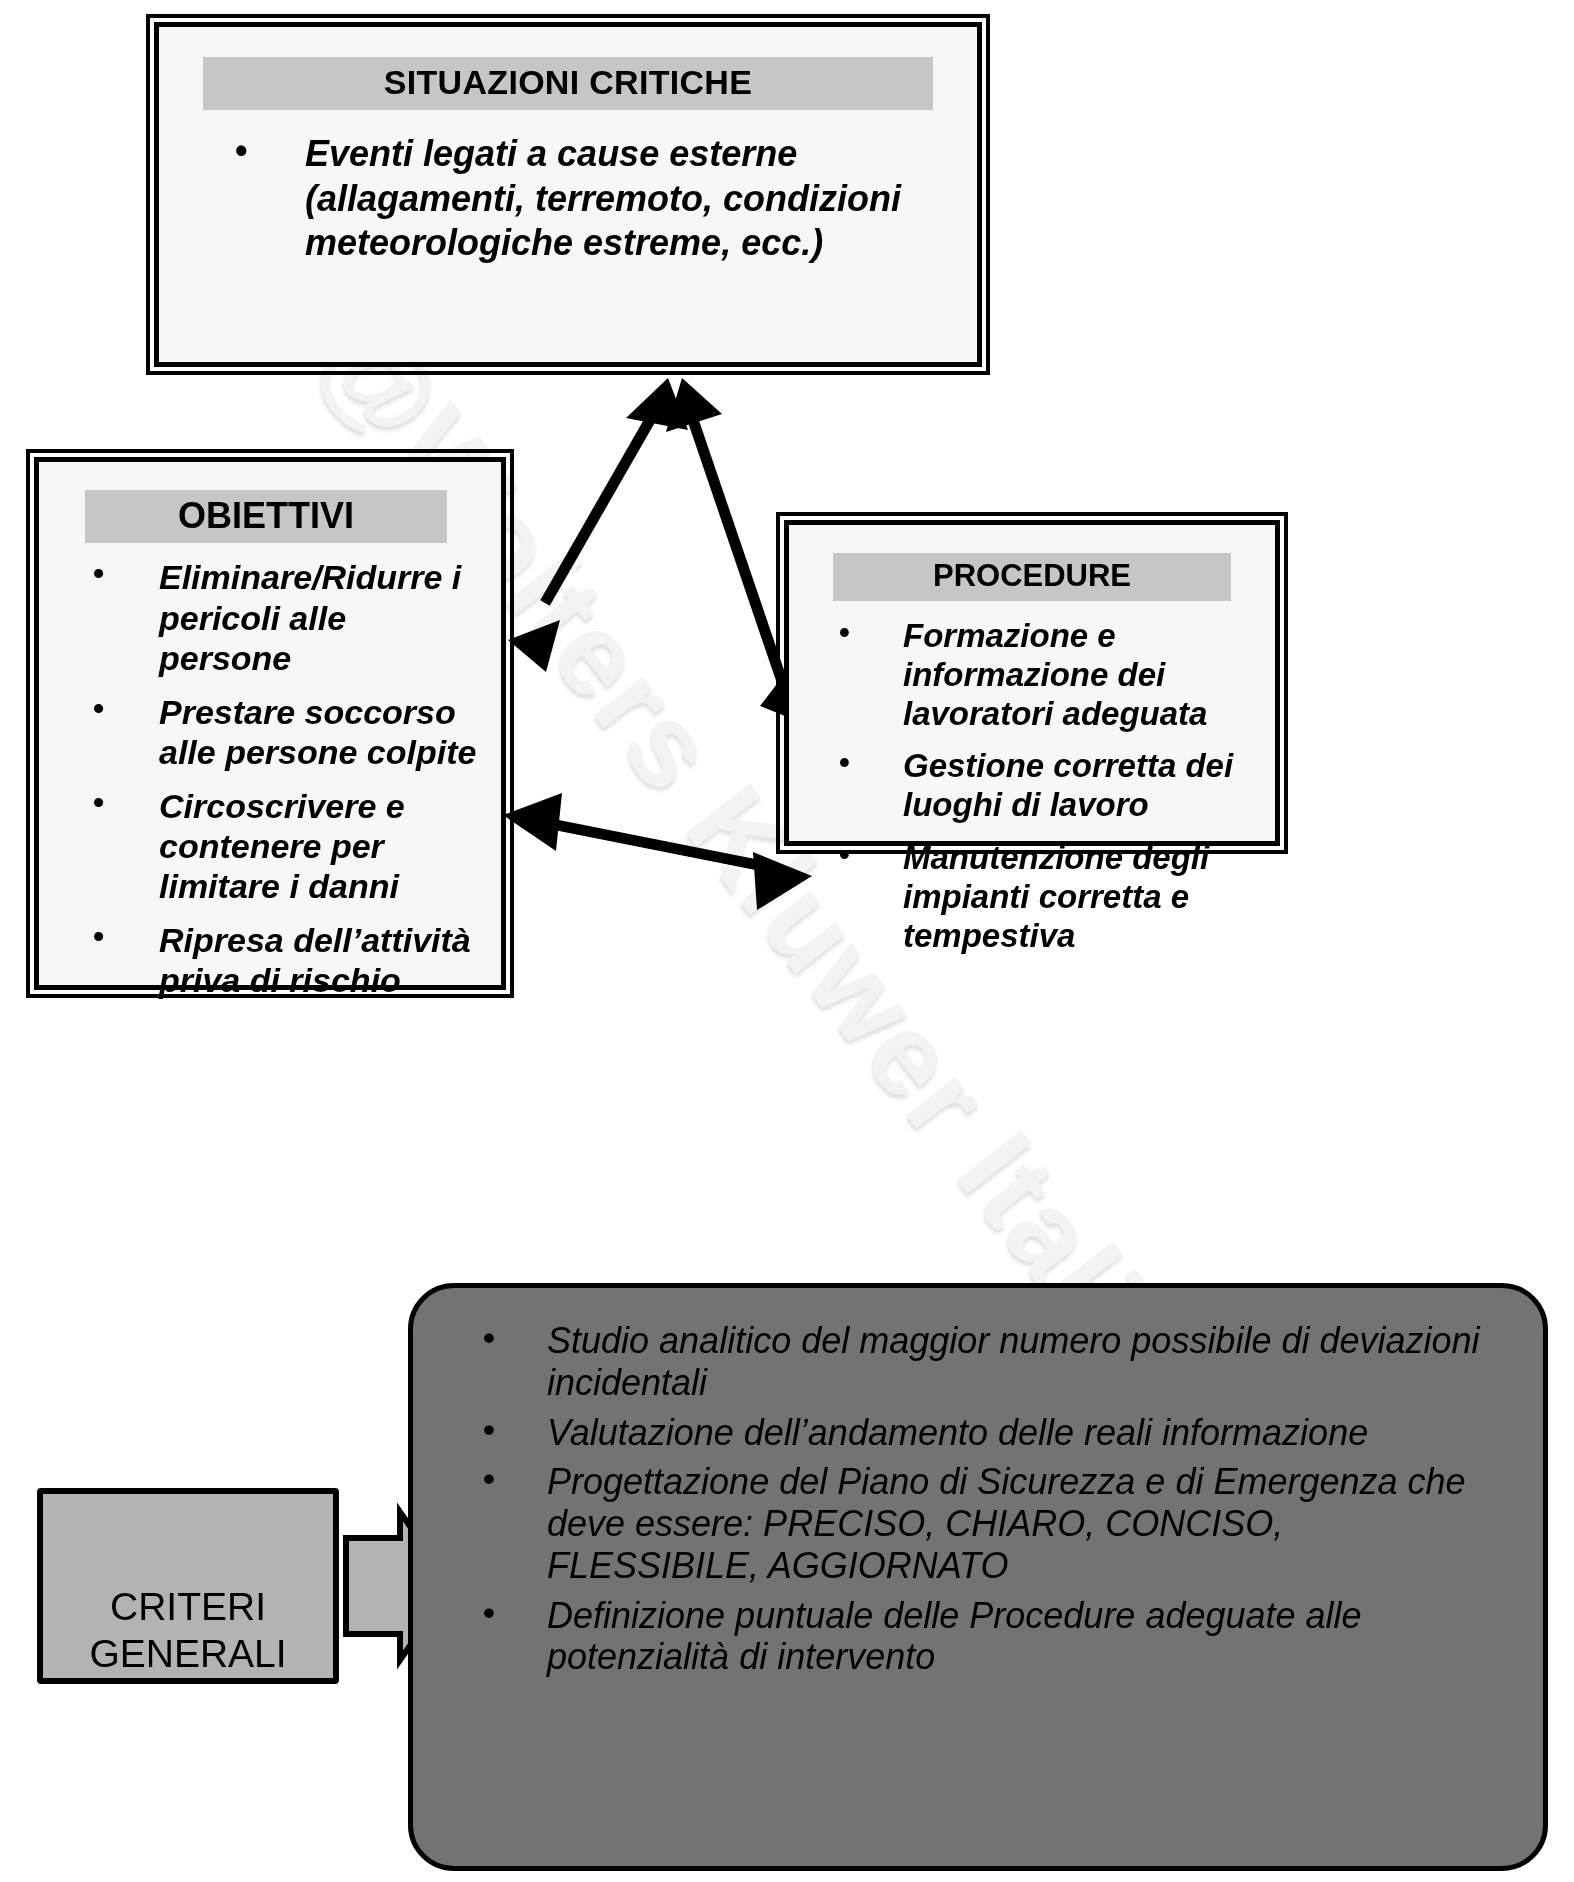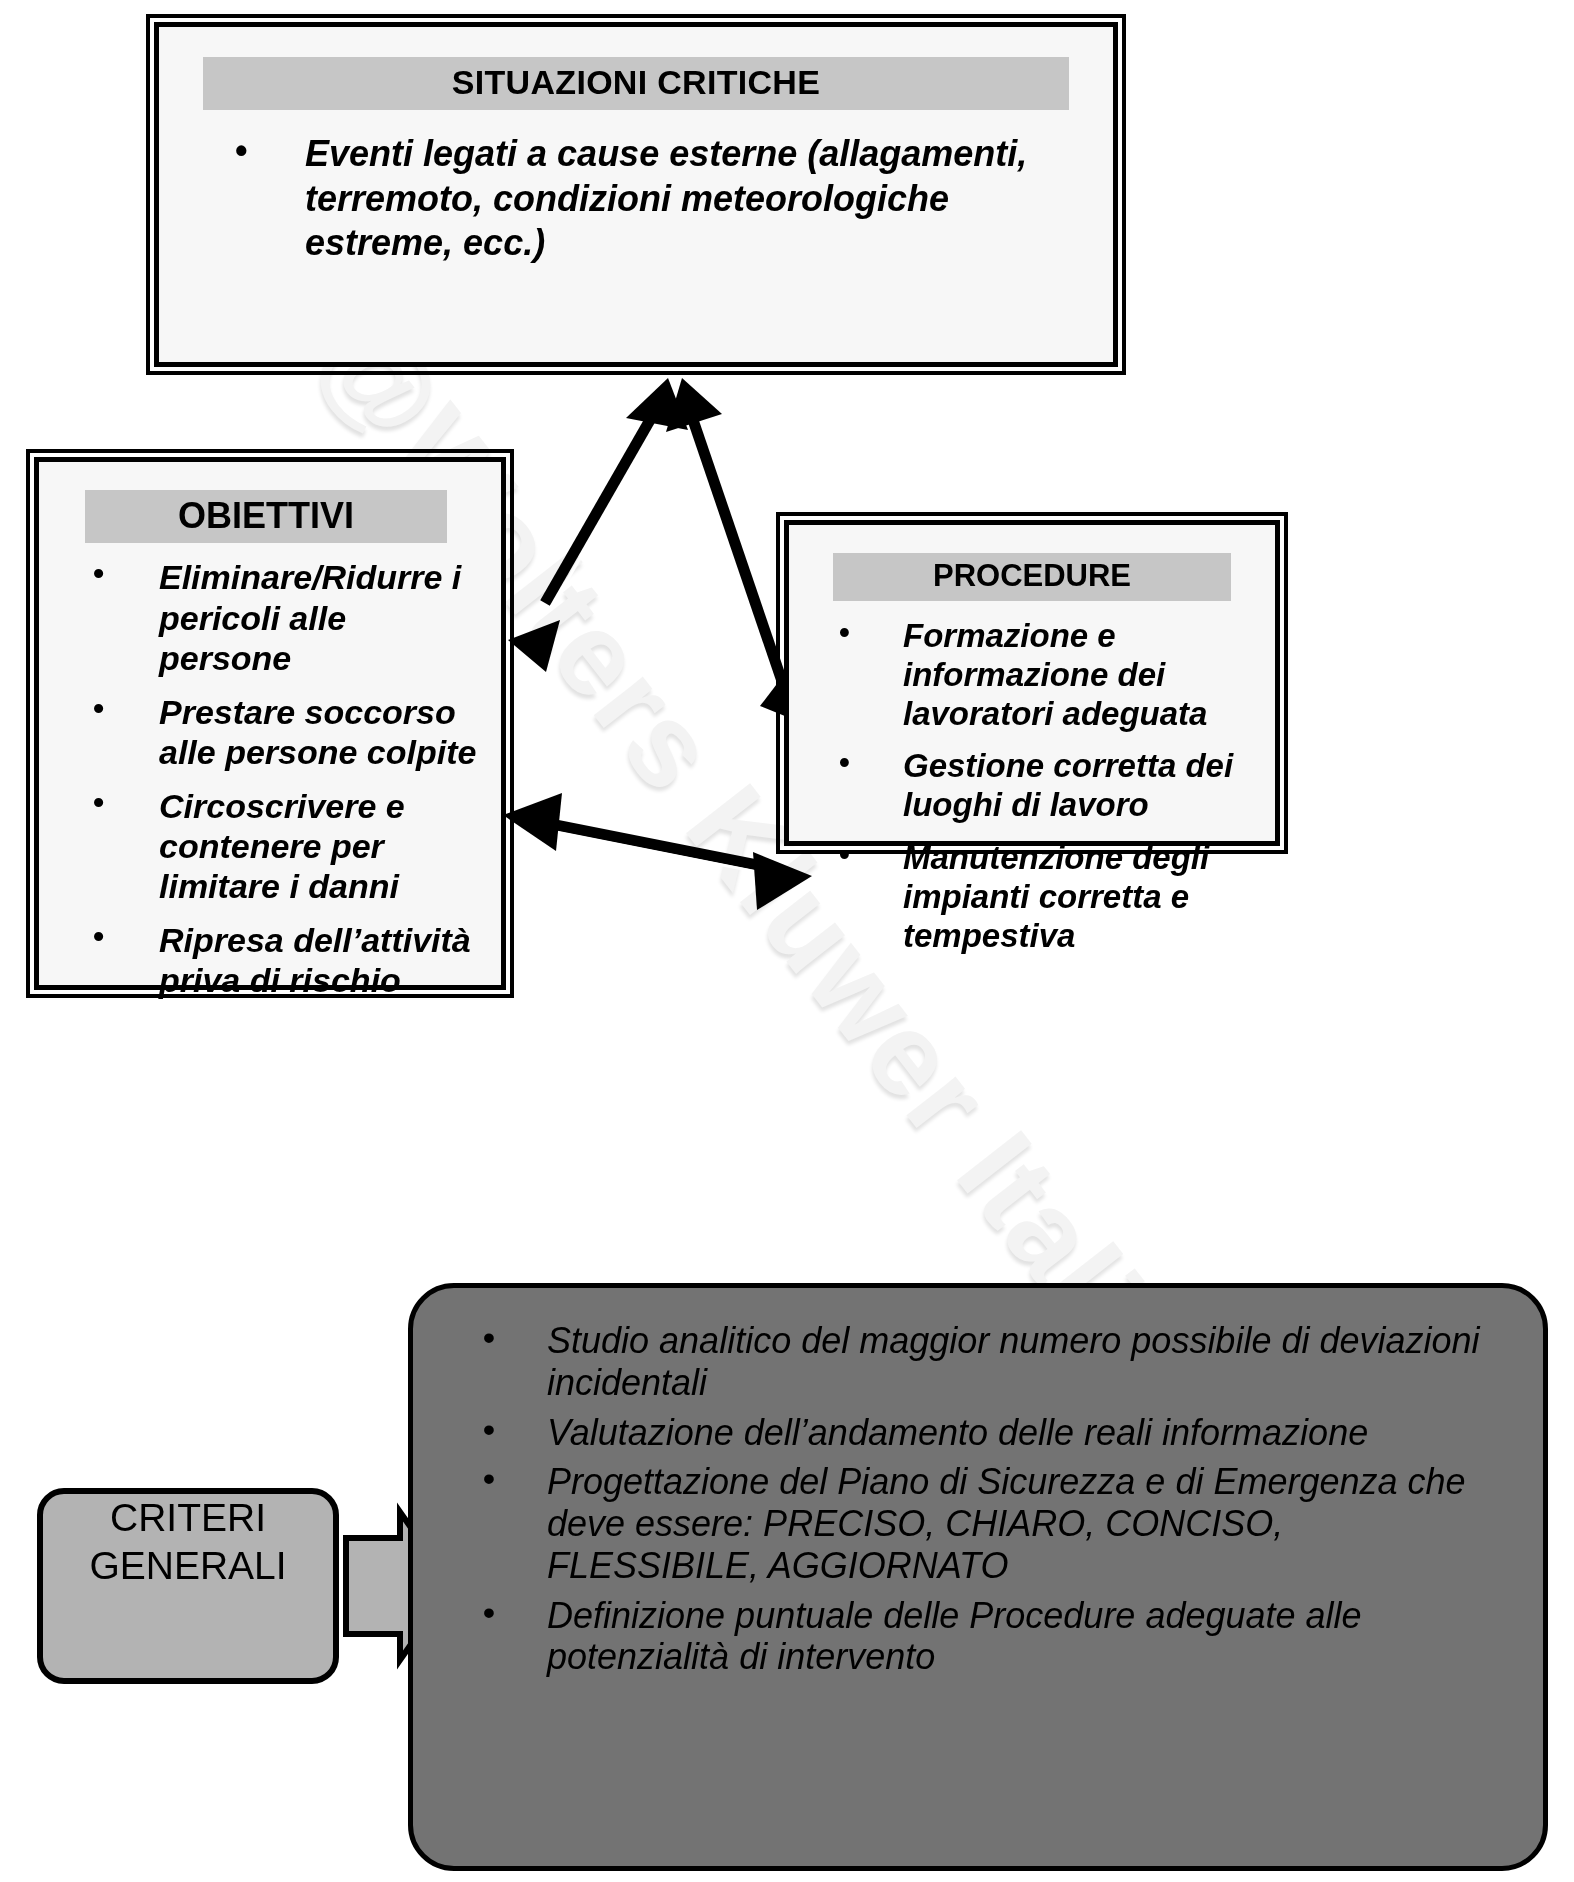--- a/index.html
+++ b/index.html
@@ -78,21 +78,21 @@
   }
   ul.blist > li::before {
     content: "\2022";
     position: absolute;
     font-style: normal;
     font-weight: bold;
     color: #000;
   }
 
   
-  #box-sc { left: 154px; top: 22px; width: 964px; height: 345px; }
+  #box-sc { left: 154px; top: 22px; width: 828px; height: 345px; }
   #box-sc .hdr { margin: 16px 28px 0 28px; font-size: 34px; padding: 6px 0 8px 0; letter-spacing: .3px; }
   #box-sc ul.blist { margin: 22px 16px 0 20px; font-size: 36px; line-height: 1.24; }
   #box-sc ul.blist > li { padding-left: 110px; margin-bottom: 24px; }
   #box-sc ul.blist > li::before { left: 40px; top: -3px; font-size: 36px; }
 
   
   #box-ob { left: 34px; top: 457px; width: 472px; height: 533px; }
   #box-ob .hdr { margin: 14px 38px 0 30px; font-size: 36px; padding: 5px 0 7px 0; }
   #box-ob ul.blist { margin: 14px 8px 0 8px; font-size: 34px; line-height: 1.18; }
   #box-ob ul.blist > li { padding-left: 96px; margin-bottom: 14px; }
@@ -105,24 +105,24 @@
   #box-pr ul.blist > li { padding-left: 90px; margin-bottom: 14px; }
   #box-pr ul.blist > li::before { left: 26px; top: -2px; font-size: 31px; }
 
   
   #box-cg {
     position: absolute;
     left: 37px; top: 1488px;
     width: 302px; height: 196px;
     background: #b3b3b3;
     border: 6px solid #000;
-    border-radius: 27px;
+    border-radius: 4px;
     box-sizing: border-box;
     display: flex;
-    align-items: flex-start;
+    align-items: flex-end;
     justify-content: center;
     z-index: 3;
   }
   #box-cg .cg-text {
     font-size: 39px;
     line-height: 1.22;
     text-align: center;
     color: #000;
     white-space: pre-line;
   }

